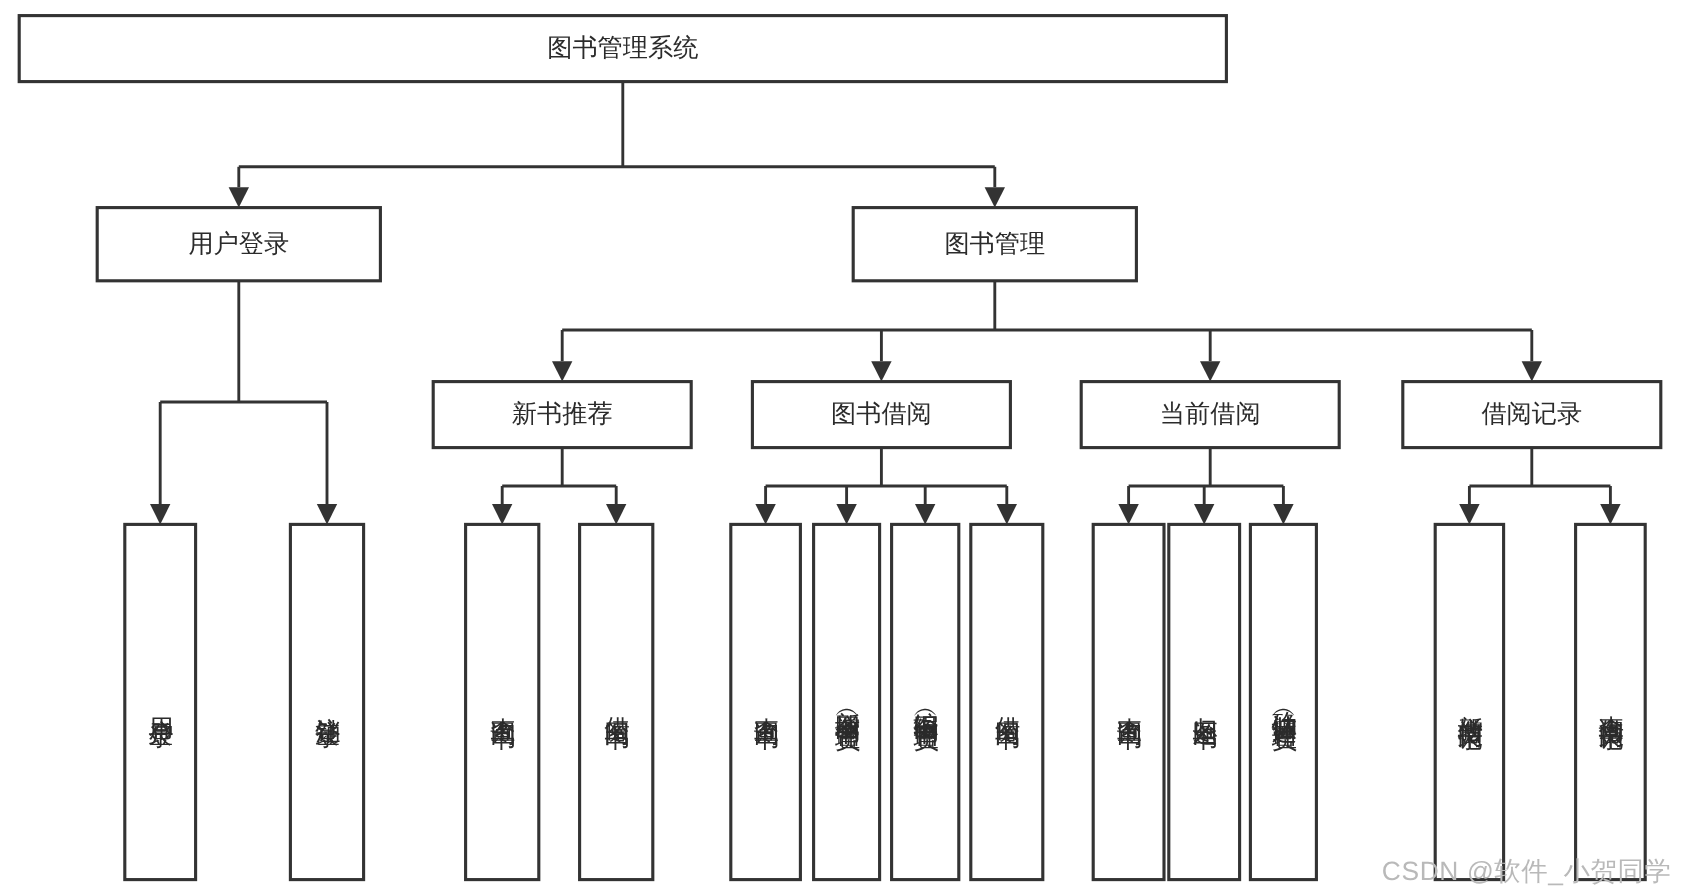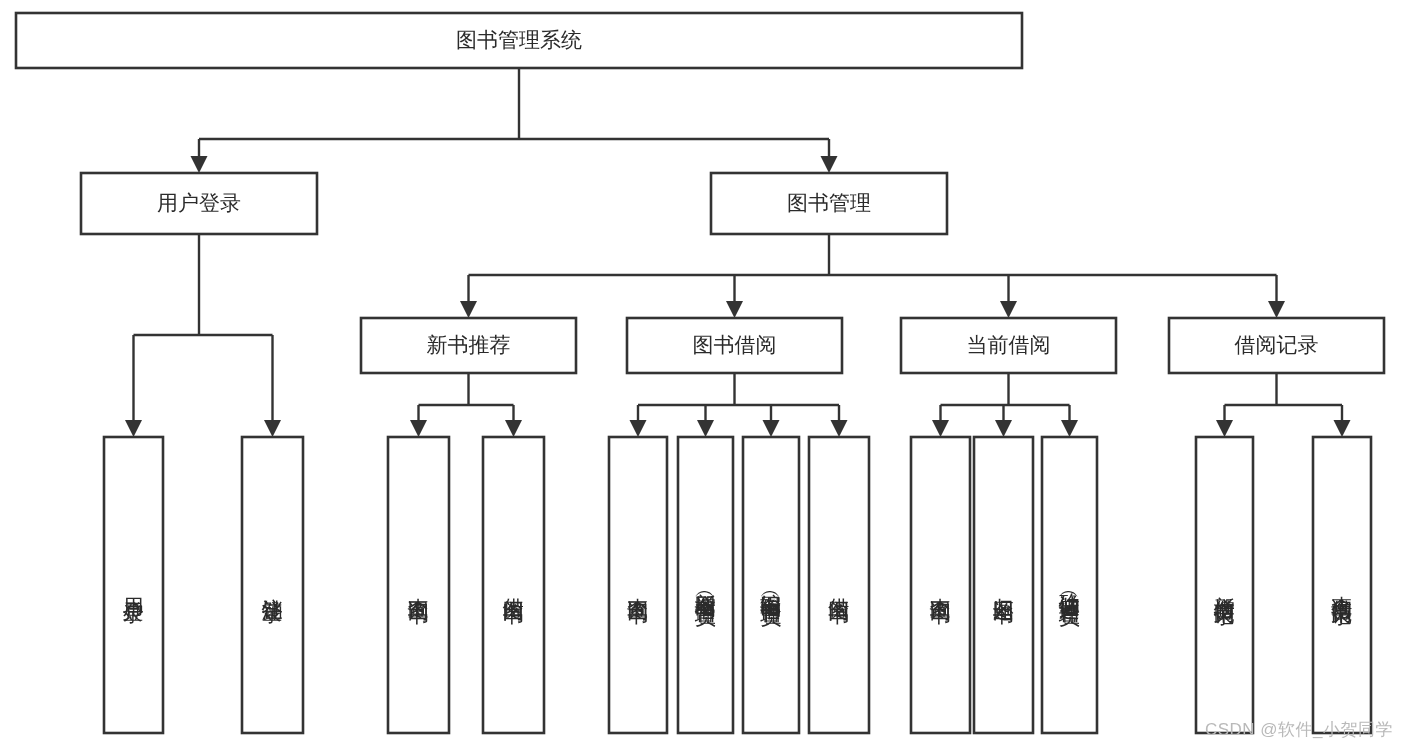--- a/index.html
+++ b/index.html
@@ -64,21 +64,21 @@
     align-items: center;
     justify-content: center;
     white-space: nowrap;
     user-select: none;
   }
   .watermark {
     position: absolute;
     right: 12px;
     bottom: 6px;
     font-family: "Liberation Sans", "DejaVu Sans", sans-serif;
-    font-size: 17px;
+    font-size: 22px;
     color: #b9b9b9;
     letter-spacing: 0.5px;
     user-select: none;
     pointer-events: none;
   }
 </style>
 </head>
 <body>
 
 <div id="diagram-root">

